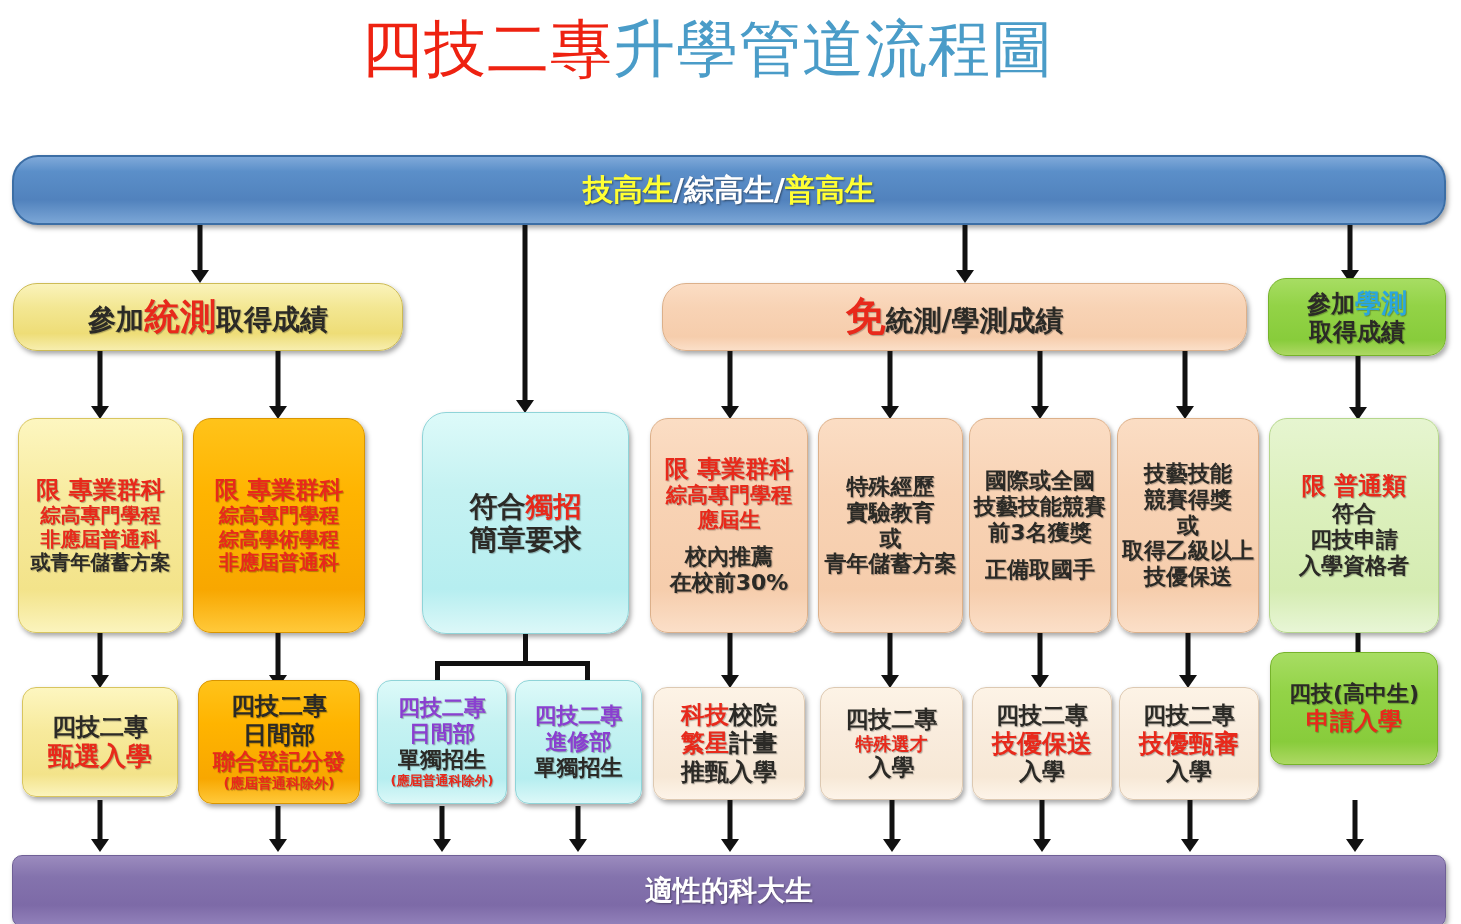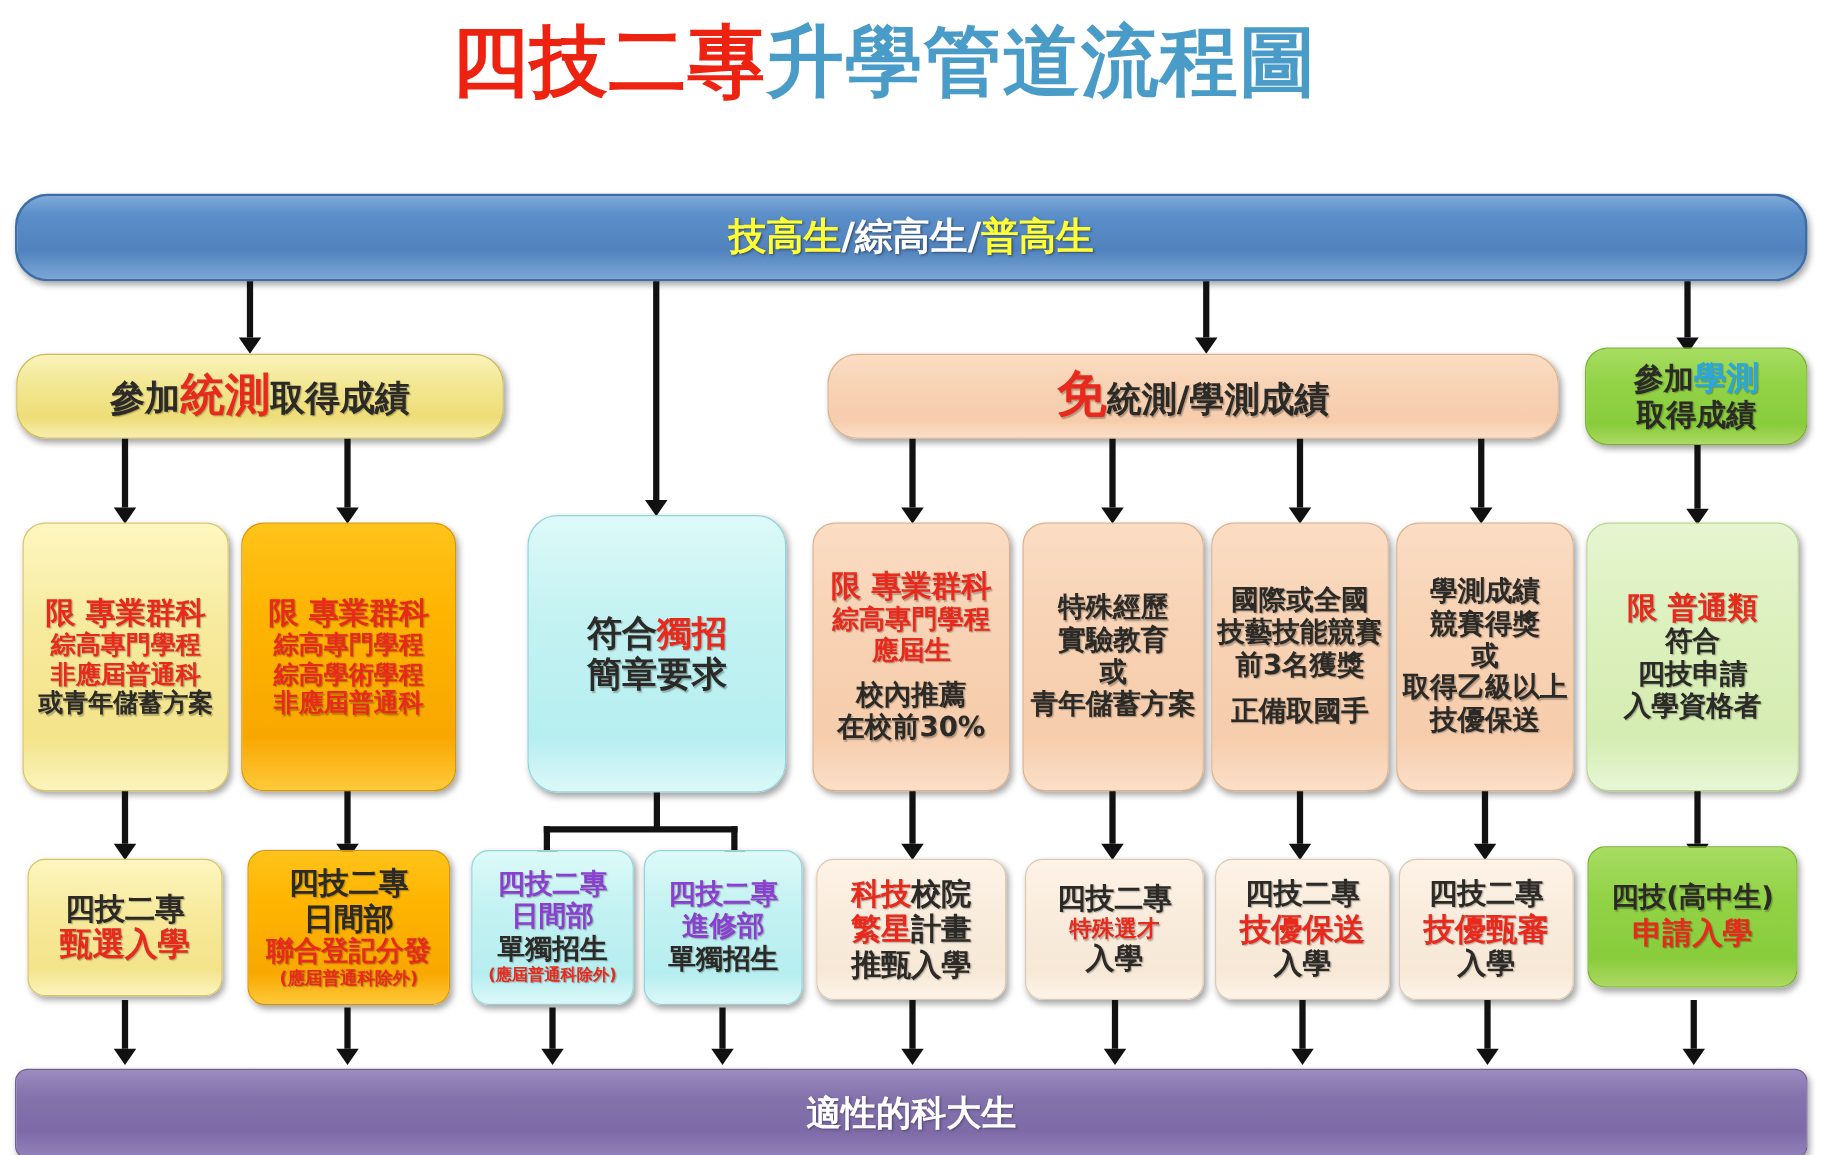--- a/index.html
+++ b/index.html
@@ -9,21 +9,21 @@
     font-family:"DejaVu Sans","Liberation Sans",sans-serif;
     overflow:hidden;
     position:relative;
   }
   #stage{position:absolute;left:0;top:0;width:1461px;height:924px;}
 
   
   .title{
     position:absolute;left:0;top:18px;width:1415px;
     text-align:center;
-    font-size:62px;font-weight:bold;letter-spacing:1px;
+    font-size:62px;font-weight:normal;letter-spacing:1px;
     white-space:nowrap;line-height:1;
   }
   .t-red{color:#ee2211;}
   .t-blue{color:#4a9cc8;}
 
   
   .box{
     position:absolute;
     box-sizing:border-box;
     display:flex;flex-direction:column;
@@ -258,21 +258,21 @@
 
   <div class="box fill-peach r-md" style="left:969px;top:418px;width:142px;height:215px;padding:6px 3px;">
     <span class="ln fs22 x-dark shadow-txt">國際或全國</span>
     <span class="ln fs22 x-dark shadow-txt">技藝技能競賽</span>
     <span class="ln fs22 x-dark shadow-txt">前3名獲獎</span>
     <div class="gap"></div>
     <span class="ln fs22 x-dark shadow-txt">正備取國手</span>
   </div>
 
   <div class="box fill-peach r-md" style="left:1117px;top:418px;width:142px;height:215px;padding:6px 3px;">
-    <span class="ln fs22 x-dark shadow-txt">學測成績</span>
+    <span class="ln fs22 x-dark shadow-txt">技藝技能</span>
     <span class="ln fs22 x-dark shadow-txt">競賽得獎</span>
     <span class="ln fs22 x-dark shadow-txt">或</span>
     <span class="ln fs22 x-dark shadow-txt">取得乙級以上</span>
     <span class="ln fs22 x-dark shadow-txt">技優保送</span>
   </div>
 
   <div class="box fill-greenlight r-md" style="left:1269px;top:418px;width:170px;height:215px;padding:6px 3px;">
     <span class="ln fs24 x-red shadow-txt">限  普通類</span>
     <span class="ln fs22 x-dark shadow-txt">符合</span>
     <span class="ln fs22 x-dark shadow-txt">四技申請</span>
@@ -366,21 +366,21 @@
     <span class="ln x-red shadow-txt" style="font-size:25px;font-weight:bold;">技優保送</span>
     <span class="ln x-dark shadow-txt" style="font-size:23px;font-weight:bold;">入學</span>
   </div>
 
   <div class="box fill-peachlight r-sm" style="left:1119px;top:687px;width:140px;height:113px;">
     <span class="ln x-dark shadow-txt" style="font-size:23px;font-weight:bold;">四技二專</span>
     <span class="ln x-red shadow-txt" style="font-size:25px;font-weight:bold;">技優甄審</span>
     <span class="ln x-dark shadow-txt" style="font-size:23px;font-weight:bold;">入學</span>
   </div>
 
-  <div class="box fill-green r-sm" style="left:1270px;top:677px;width:168px;height:113px;">
+  <div class="box fill-green r-sm" style="left:1270px;top:652px;width:168px;height:113px;">
     <span class="ln fs22 x-dark shadow-txt">四技(高中生)</span>
     <span class="ln fs24 x-red shadow-txt">申請入學</span>
   </div>
 
   <div class="arrow" style="left:90px;top:800px;width:20px;height:52px;">
     <div class="stem" style="height:39px;"></div>
       <div class="head" style="top:39px;"></div>
   </div>
   <div class="arrow" style="left:268px;top:806px;width:20px;height:46px;">
     <div class="stem" style="height:33px;"></div>

